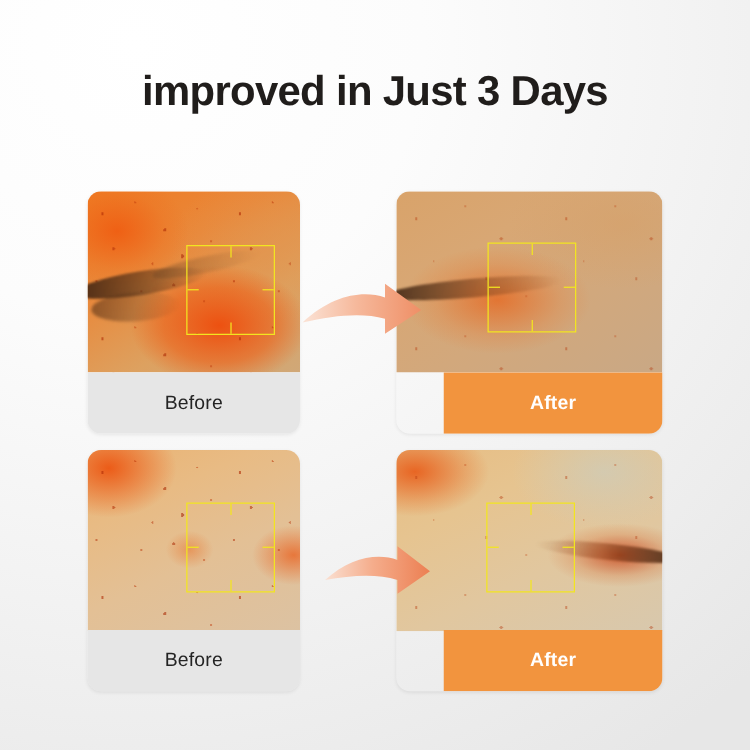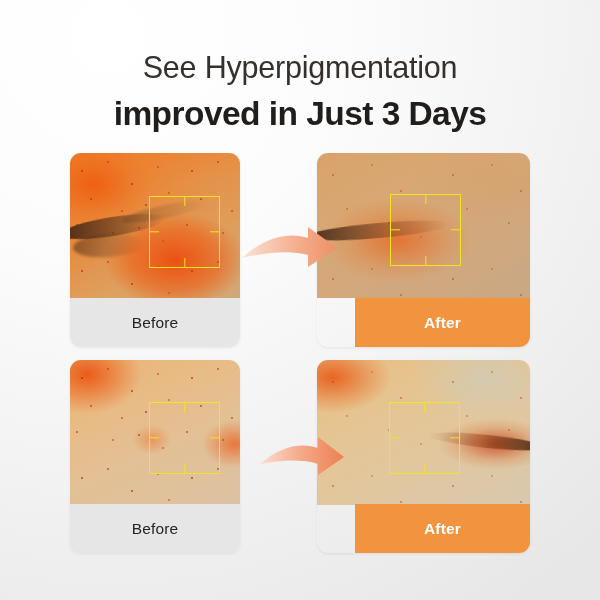--- a/index.html
+++ b/index.html
@@ -167,21 +167,20 @@
   .arrow { position:absolute; pointer-events:none; }
   .arrow.a1 { left:240px; top:222px; width:100px; height:62px; }
   .arrow.a2 { left:258px; top:434px; width:88px;  height:56px; }
 </style>
 </head>
 <body>
 
 <div id="canvas">
 
   <div class="heading">
-    <span class="line1">See Hyperpigmentation</span>
     <span class="line2">improved in Just 3 Days</span>
   </div>
 
   <div class="grid">
 
     <div class="card r1c1">
       <div class="photo">
         <div class="skin a"></div>
         <div class="speckle dense"></div>
         <div class="crease lash1"></div>

